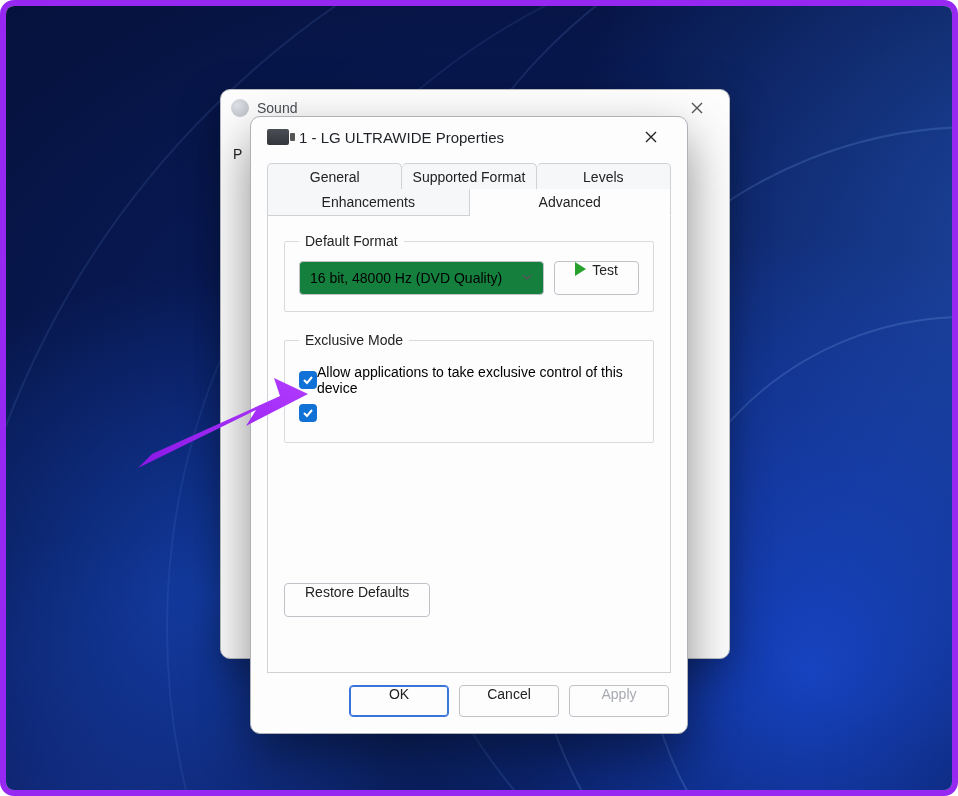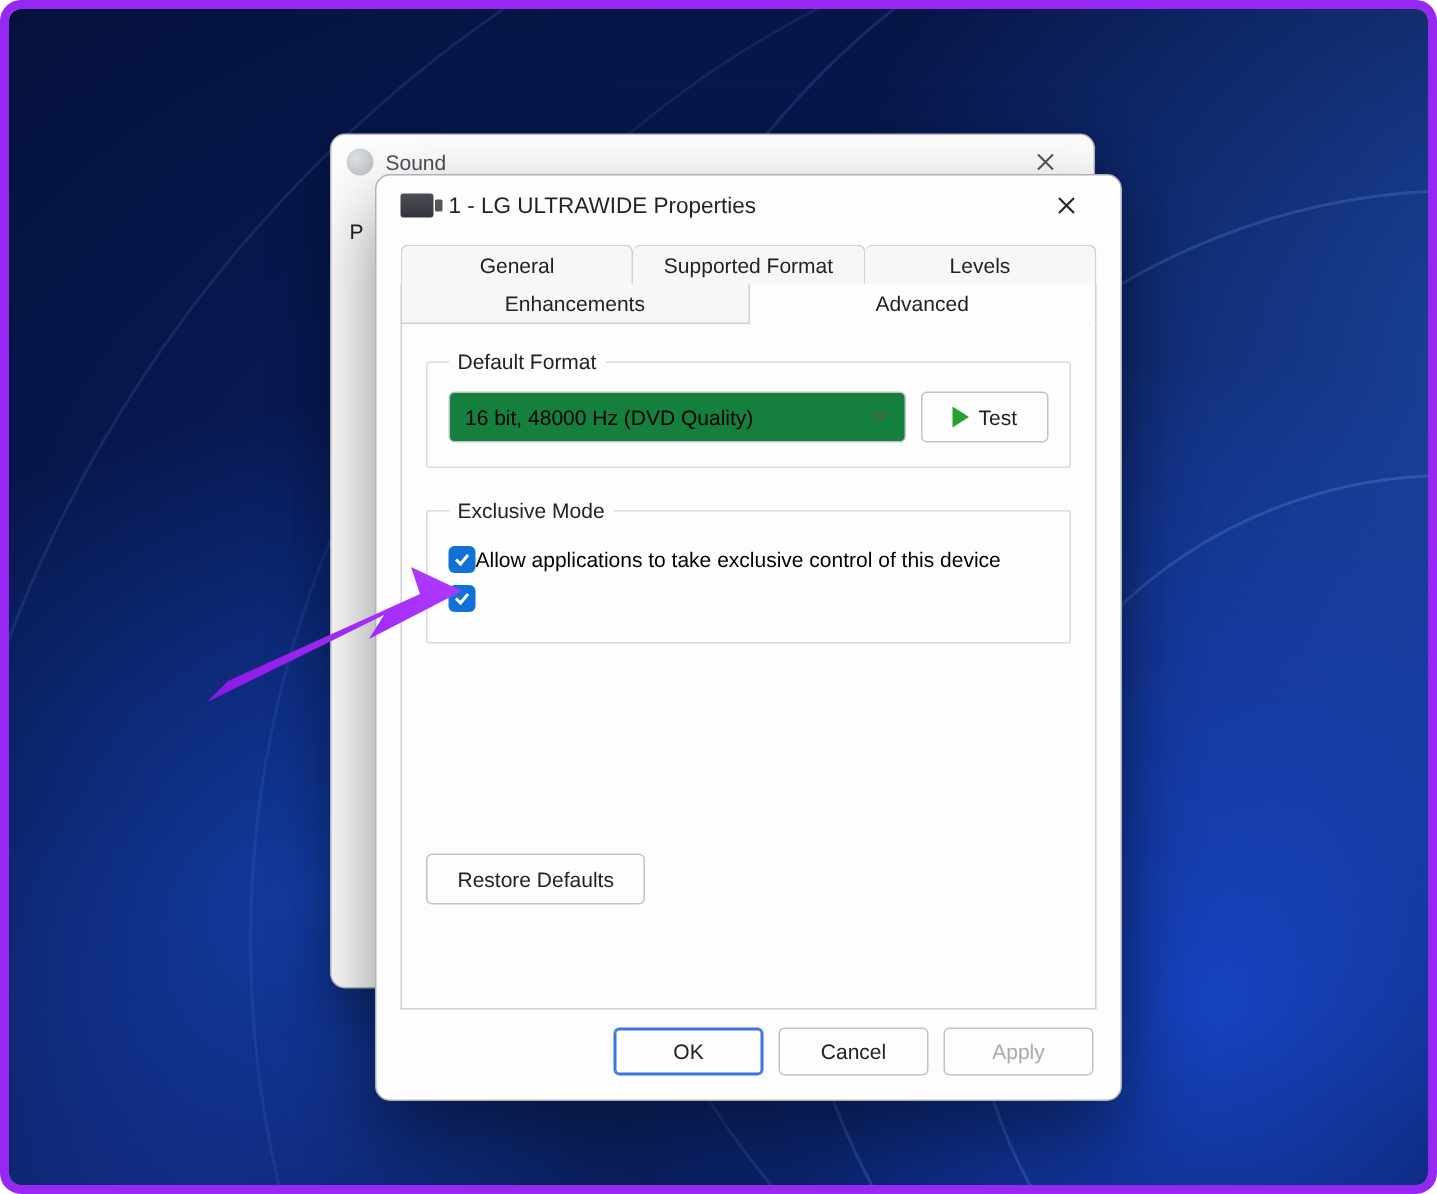--- a/index.html
+++ b/index.html
@@ -73,21 +73,21 @@
     display: flex; align-items:center; justify-content:center;
     color:#555;
   }
   .win-sound .body { padding: 6px 12px; color:#333; }
   .win-sound .body .pchar { margin-top: 14px; font-size:14px; color:#222; }
 
   
   .win-props {
     position: absolute;
     left: 244px; top: 110px;
-    width: 498px; height: 618px;
+    width: 438px; height: 618px;
     background: #fdfdfe;
     border: 1px solid #aeb1b6;
     border-radius: 10px;
     box-shadow: 0 22px 50px rgba(0,0,0,0.45);
     display: flex;
     flex-direction: column;
   }
   .win-props .titlebar {
     height: 40px;
     display: flex; align-items: center;
@@ -163,21 +163,21 @@
     display:flex; align-items:center;
     padding: 0 10px;
     cursor:pointer;
   }
   .combo .chev { margin-left:auto; color:#555; }
   .btn {
     height:34px;
     border:1px solid #bfc2c7; border-radius:4px;
     background:#fdfdfe;
     padding: 0 20px;
-    display:inline-flex; align-items:center; justify-content:center; gap:6px;
+    display:inline-flex; justify-content:center; gap:6px;
     font-size:14px; color:#222;
     cursor:pointer;
   }
   .btn.primary { border-color:#3a76d9; box-shadow: inset 0 0 0 1px #3a76d9; }
   .btn.disabled { color:#a7aab0; cursor:default; }
   .play-tri {
     width:0;height:0;
     border-top:7px solid transparent;
     border-bottom:7px solid transparent;
     border-left:11px solid #27a12d;

